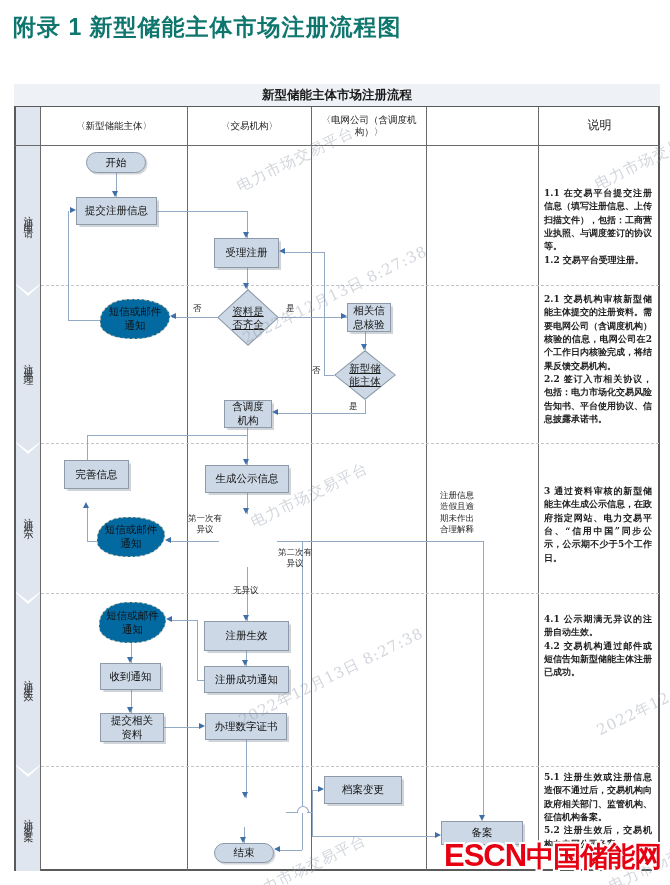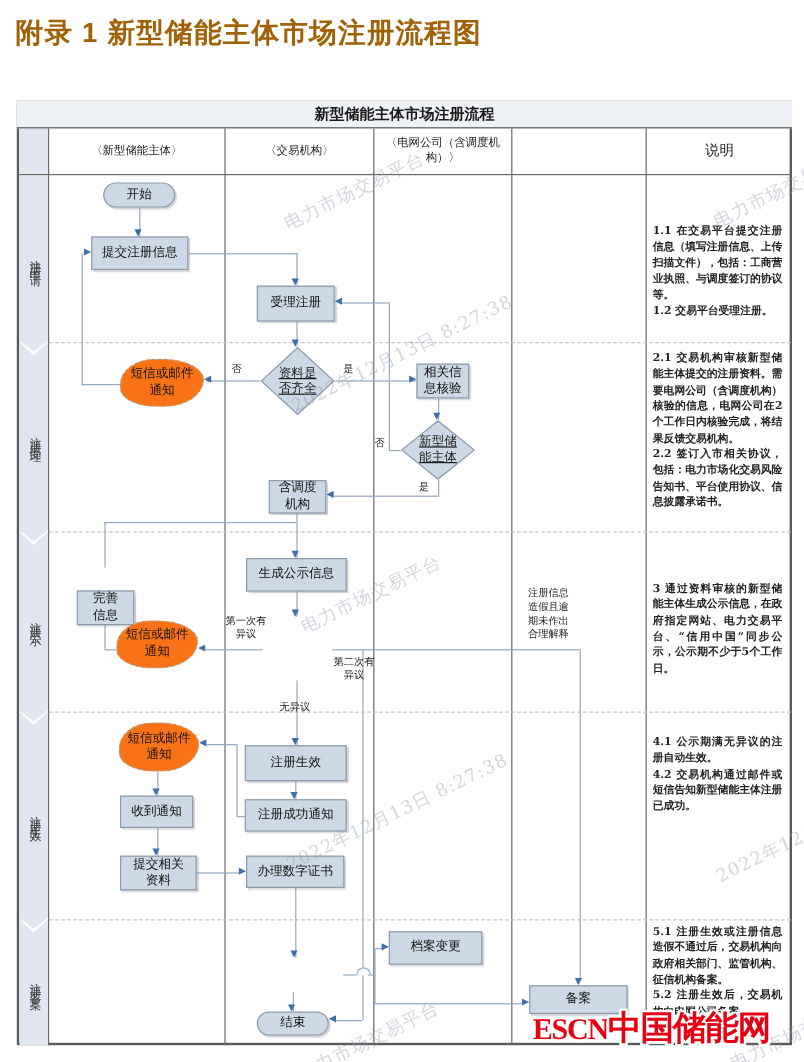--- a/index.html
+++ b/index.html
@@ -1,37 +1,37 @@
 <!DOCTYPE html>
 <html><head>
 <meta charset="utf-8">
 <style>
   html,body{margin:0;padding:0;background:#fff;}
   .stage{position:relative;width:670px;height:885px;background:#fff;overflow:hidden;
          font-family:"DejaVu Serif","Liberation Serif",serif;color:#1a1a1a;}
   .doc-title{position:absolute;left:13px;top:12px;font-family:"Liberation Sans","DejaVu Sans",sans-serif;
-             font-weight:bold;font-size:23px;color:#a16207;letter-spacing:1px;white-space:nowrap;}
+             font-weight:bold;font-size:23px;color:#0f766e;letter-spacing:1px;white-space:nowrap;}
   
   .frame{position:absolute;left:14px;top:84px;width:646px;height:787px;border:2px solid #5a5a5a;box-sizing:border-box;background:transparent;z-index:1;}
   .tline{position:absolute;background:#6a6a6a;z-index:2;}
   .dash{position:absolute;border-top:1px dashed #c2c6cc;z-index:2;}
   .head-title{position:absolute;left:14px;top:84px;width:646px;height:23px;background:#eef1f5;
               display:flex;align-items:center;justify-content:center;font-weight:bold;font-size:12.5px;z-index:2;box-sizing:border-box;border-bottom:1px solid #5a5a5a;}
   .colhead{position:absolute;top:107px;height:38px;display:flex;align-items:center;justify-content:center;
            text-align:center;font-size:9.5px;line-height:1.3;z-index:2;box-sizing:border-box;padding:0 4px;}
   
   .lane{position:absolute;left:16px;width:24px;background:#dfe6f0;z-index:1;}
   .lane-label{position:absolute;left:16px;width:24px;display:flex;align-items:center;justify-content:center;
               writing-mode:vertical-rl;letter-spacing:4px;font-size:10px;color:#3c3c3c;z-index:3;}
   
   .node{position:absolute;background:#ccd8e5;border:1px solid #8c9aa9;box-shadow:1.5px 1.5px 1px rgba(120,130,140,.35);
         display:flex;align-items:center;justify-content:center;text-align:center;font-size:10.5px;line-height:1.3;
         color:#111;box-sizing:border-box;z-index:4;padding:1px 6px;}
   .oval{border-radius:12px;}
-  .cloud{position:absolute;background:#f97316;border:1px dashed #a9b0a0;z-index:4;display:flex;align-items:center;
+  .cloud{position:absolute;background:#0369a1;border:1px dashed #a9b0a0;z-index:4;display:flex;align-items:center;
          justify-content:center;text-align:center;font-size:10.5px;line-height:1.3;color:#111;box-sizing:border-box;
          border-radius:46% 54% 52% 48% / 58% 48% 62% 42%;padding:0 4px;}
   .diamond{position:absolute;z-index:4;}
   .d-outer{position:absolute;inset:0;background:#8c9aa9;clip-path:polygon(50% 0,100% 50%,50% 100%,0 50%);}
   .d-inner{position:absolute;inset:1.5px;background:#ccd8e5;clip-path:polygon(50% 0,100% 50%,50% 100%,0 50%);}
   .d-label{position:absolute;inset:0;display:flex;align-items:center;justify-content:center;text-align:center;
            font-size:10.5px;line-height:1.2;padding:0 13px;text-decoration:underline;}
   
   .ln{position:absolute;background:#94a9c4;z-index:3;}
   .ar{position:absolute;width:0;height:0;z-index:3;}
@@ -45,21 +45,21 @@
   .note{position:absolute;left:544px;width:108px;font-size:9px;line-height:1.48;font-weight:bold;color:#222;
         text-align:justify;z-index:4;}
   .note p{margin:0;}
   
   .wm{position:absolute;white-space:nowrap;font-size:15px;color:rgba(145,155,172,.42);z-index:6;
       transform:rotate(-26deg);transform-origin:left center;pointer-events:none;letter-spacing:1px;}
   
   .logo{position:absolute;left:444px;top:838px;z-index:7;font-family:"Liberation Sans","DejaVu Sans",sans-serif;
         font-weight:900;color:#e60012;white-space:nowrap;
         text-shadow:-2px -2px 0 #fff,2px -2px 0 #fff,-2px 2px 0 #fff,2px 2px 0 #fff,0 2px 0 #fff,0 -2px 0 #fff,2px 0 0 #fff,-2px 0 0 #fff;}
-  .logo .lat{font-size:25px;letter-spacing:-1px;font-family:Liberation Serif, serif;}
+  .logo .lat{font-size:31px;letter-spacing:-1px;}
   .logo .cjk{font-size:28px;letter-spacing:-1px;}
 </style>
 </head>
 <body>
 
 <div class="stage">
 
   <div class="doc-title">附录 1 新型储能主体市场注册流程图</div>
 
   <div class="wm" style="left:238px;top:178px;">电力市场交易平台</div>
@@ -214,21 +214,21 @@
 
   <div class="node" style="left:347px;top:303px;width:44px;height:29px;padding:1px 4px;">相关信息核验</div>
 
   <div class="diamond" style="left:334px;top:350px;width:62px;height:50px;">
     <div class="d-outer"></div>
     <div class="d-inner"></div>
     <span class="d-label">新型储能主体</span>
   </div>
 
   <div class="node" style="left:224px;top:400px;width:48px;height:28px;padding:1px 7px;">含调度机构</div>
-  <div class="node" style="left:64px;top:492px;width:48px;height:29px;padding:1px 8px;">完善信息</div>
+  <div class="node" style="left:64px;top:460px;width:65px;height:29px;padding:1px 8px;">完善信息</div>
   <div class="node" style="left:205px;top:465px;width:84px;height:28px;">生成公示信息</div>
   <div class="cloud" style="left:97px;top:517px;width:68px;height:40px;">短信或邮件通知</div>
 
 
   <div class="cloud" style="left:99px;top:602px;width:67px;height:41px;">短信或邮件通知</div>
   <div class="node" style="left:204px;top:621px;width:85px;height:30px;">注册生效</div>
   <div class="node" style="left:100px;top:663px;width:61px;height:27px;">收到通知</div>
   <div class="node" style="left:204px;top:666px;width:85px;height:27px;">注册成功通知</div>
   <div class="node" style="left:100px;top:713px;width:64px;height:29px;padding:1px 9px;">提交相关资料</div>
   <div class="node" style="left:205px;top:713px;width:82px;height:27px;">办理数字证书</div>

